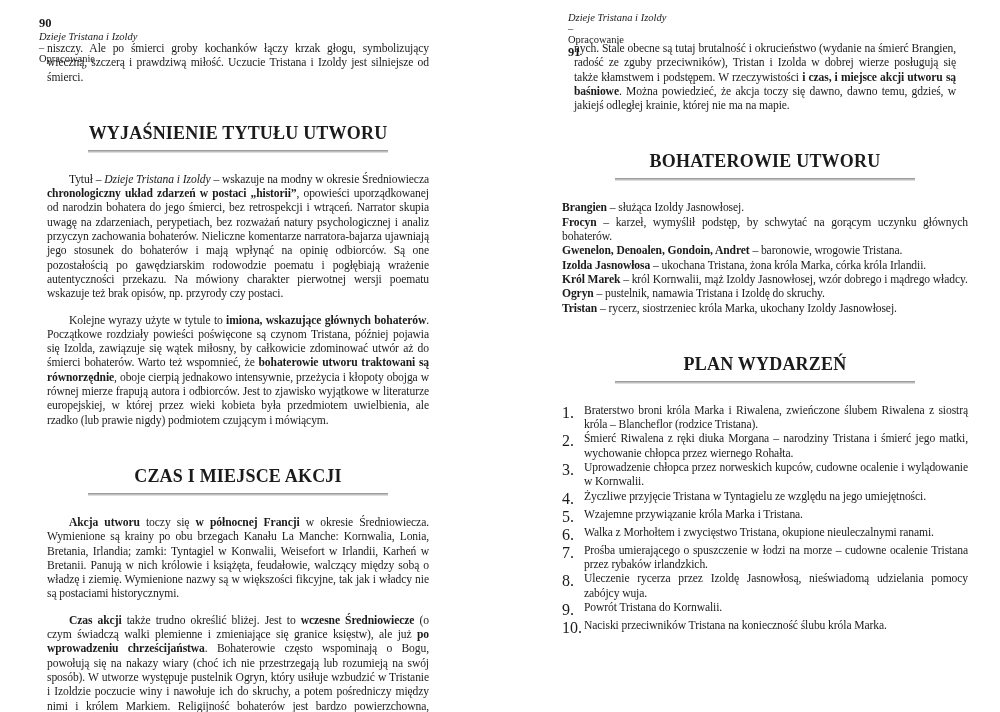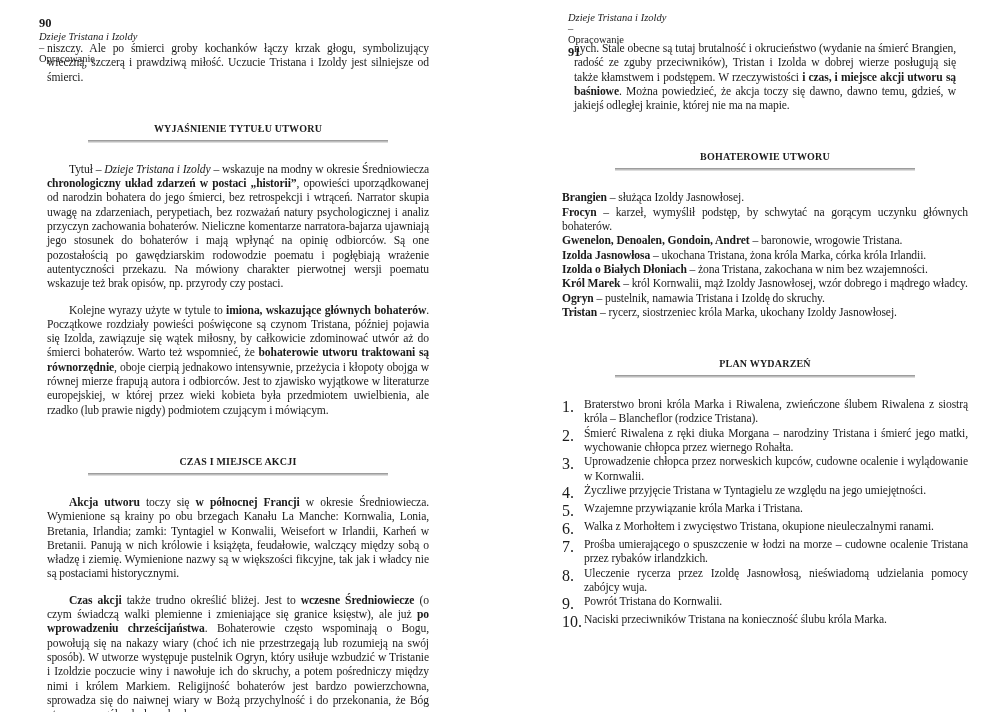--- a/index.html
+++ b/index.html
@@ -61,21 +61,21 @@
     text-align: justify;
   }
   p.bodytext { margin: 12px; }
   p.indent { text-indent: 22px; }
   .intro { margin-top: 16px; }
 
   .section { margin-top: 38px; }
   .section-heading {
     text-align: center;
     font-weight: bold;
-    font-size: 10px;
+    font-size: 18px;
     letter-spacing: 0.2px;
   }
   .heading-rule {
     width: 300px;
     height: 3px;
     margin: 6px auto 0 auto;
     background: linear-gradient(#8d8d8d, #ededed);
   }
   .section-body { margin-top: 20px; }
 
@@ -135,21 +135,20 @@
   <p class="bodytext intro"><span>nych. Stale obecne są tutaj brutalność i okrucieństwo (wydanie na śmierć Brangien, radość ze zguby przeciwników), Tristan i Izolda w dobrej wierze posługują się także kłamstwem i podstępem. W rzeczywistości </span><span class="b">i czas, i miejsce akcji utworu są baśniowe</span><span>. Można powiedzieć, że akcja toczy się dawno, dawno temu, gdzieś, w jakiejś odległej krainie, której nie ma na mapie.</span></p>
 
   <div class="section">
     <div class="section-heading">BOHATEROWIE UTWORU</div>
     <div class="heading-rule"></div>
     <div class="section-body">
         <div class="char-entry"><span class="b">Brangien</span><span> – służąca Izoldy Jasnowłosej.</span></div>
         <div class="char-entry"><span class="b">Frocyn</span><span> – karzeł, wymyślił podstęp, by schwytać na gorącym uczynku głównych bohaterów.</span></div>
         <div class="char-entry"><span class="b">Gwenelon, Denoalen, Gondoin, Andret</span><span> – baronowie, wrogowie Tristana.</span></div>
         <div class="char-entry"><span class="b">Izolda Jasnowłosa</span><span> – ukochana Tristana, żona króla Marka, córka króla Irlandii.</span></div>
-        <div class="char-entry"><span class="b">Izolda o Białych Dłoniach</span><span> – żona Tristana, zakochana w nim bez wzajemności.</span></div>
         <div class="char-entry"><span class="b">Król Marek</span><span> – król Kornwalii, mąż Izoldy Jasnowłosej, wzór dobrego i mądrego władcy.</span></div>
         <div class="char-entry"><span class="b">Ogryn</span><span> – pustelnik, namawia Tristana i Izoldę do skruchy.</span></div>
         <div class="char-entry"><span class="b">Tristan</span><span> – rycerz, siostrzeniec króla Marka, ukochany Izoldy Jasnowłosej.</span></div>
       </div>
   </div>
 
   <div class="section">
     <div class="section-heading">PLAN WYDARZEŃ</div>
     <div class="heading-rule"></div>
     <div class="section-body">

